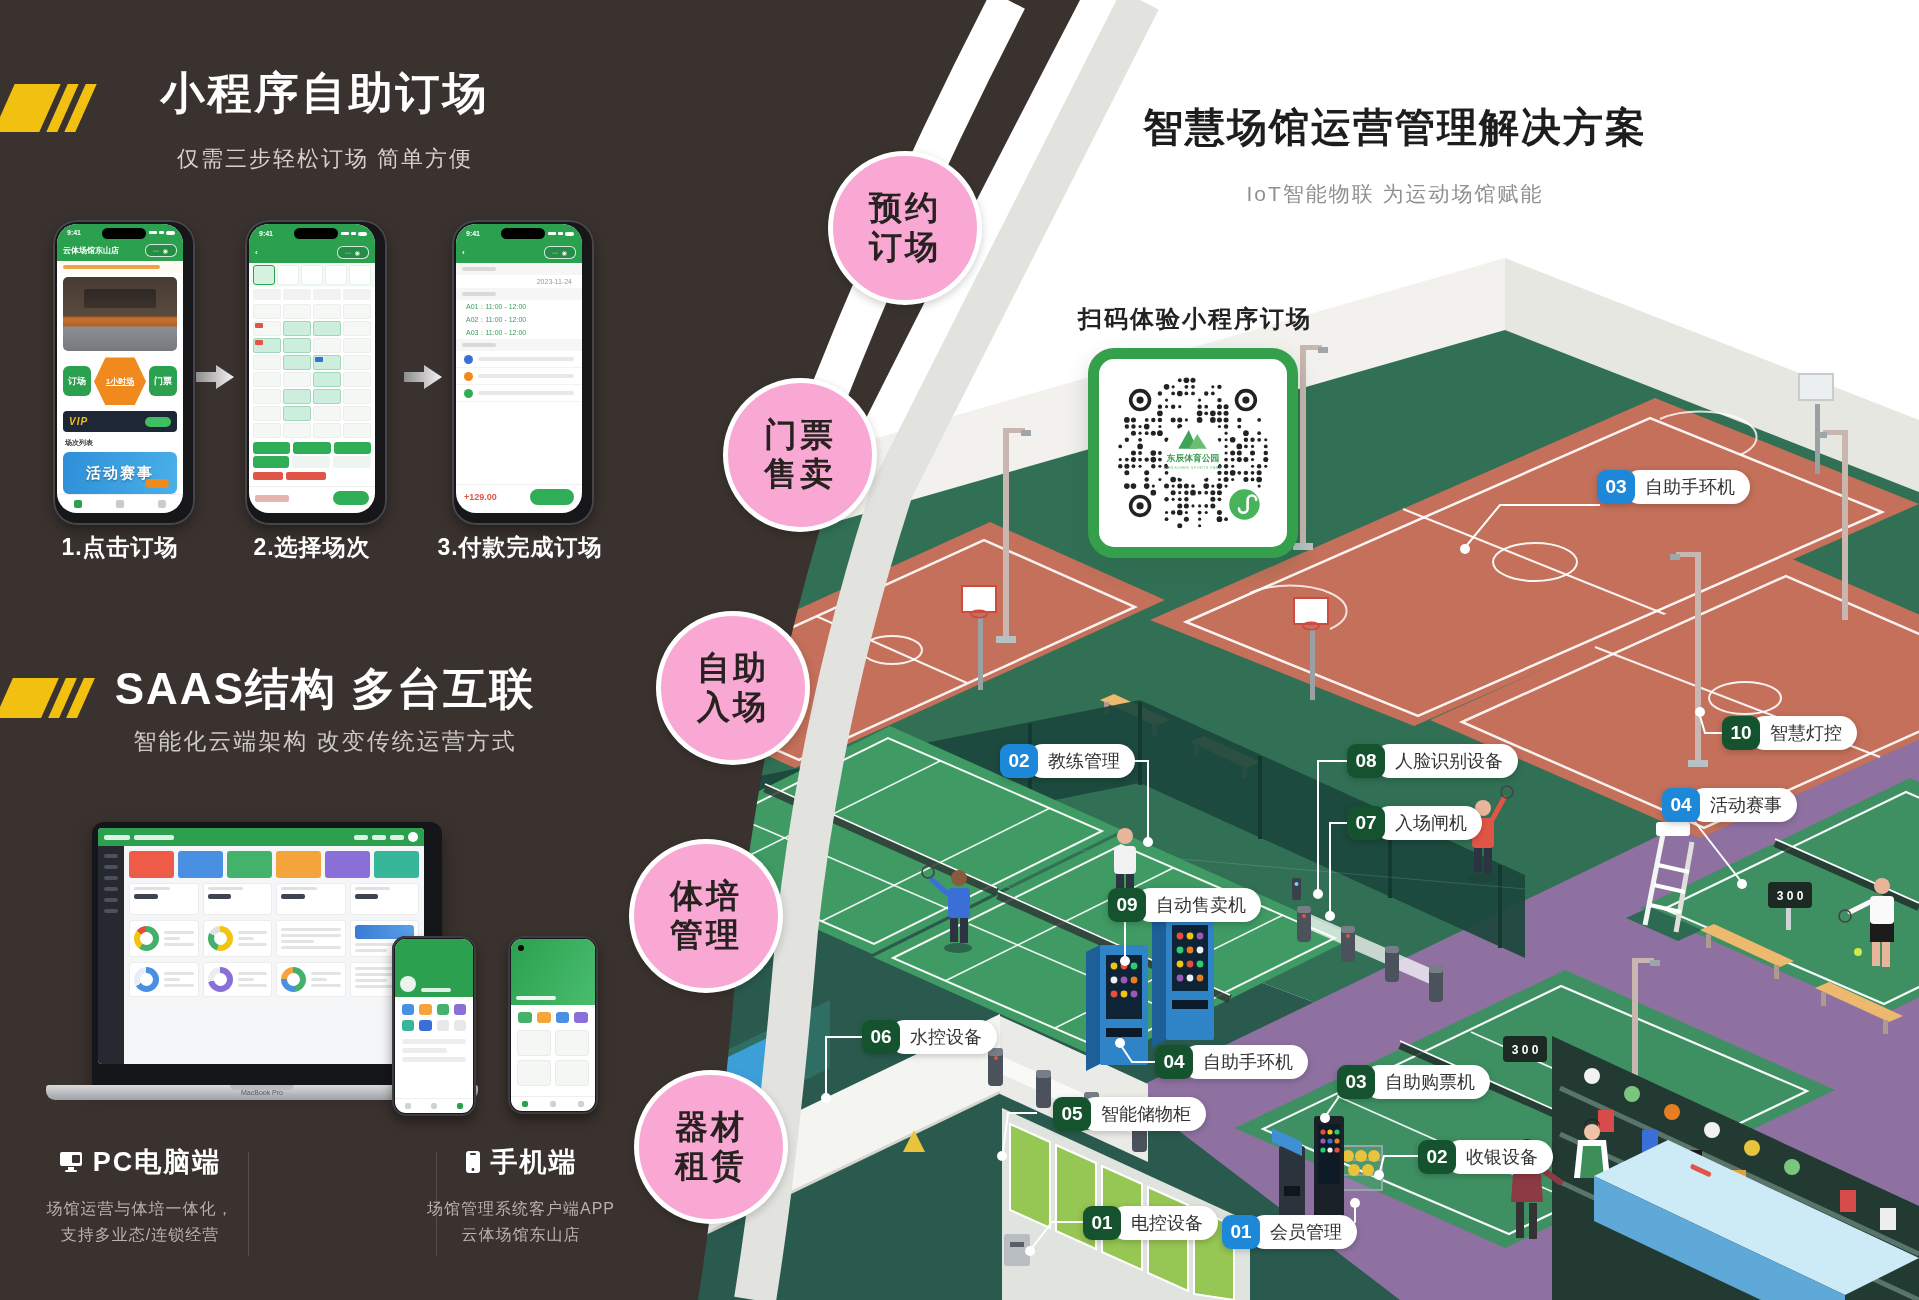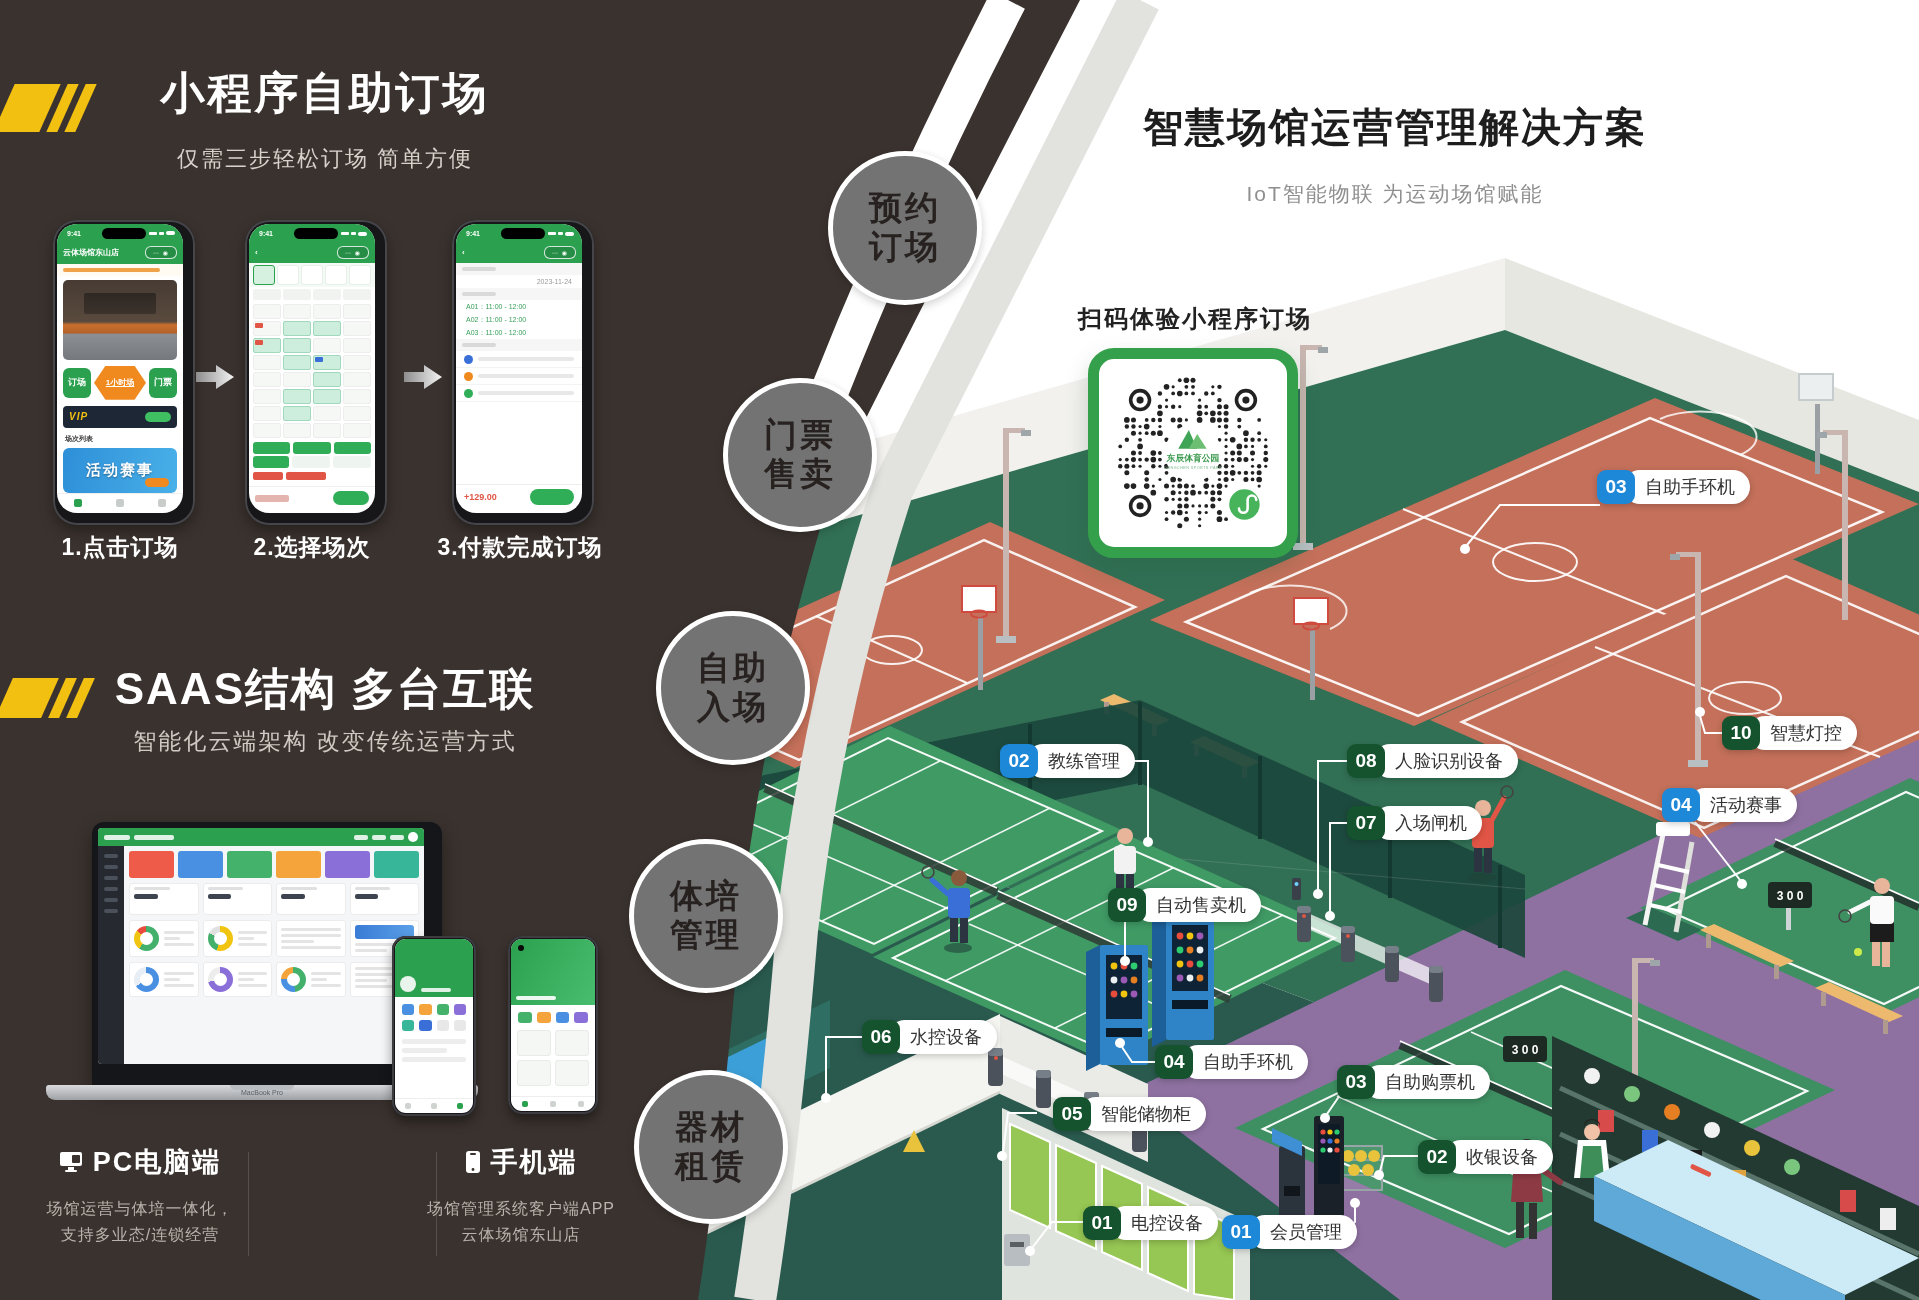--- a/index.html
+++ b/index.html
@@ -39,21 +39,21 @@
   .notice{height:13px;background:#fffbf2;display:flex;align-items:center;padding:0 6px;}
   .notice i{display:block;height:4px;border-radius:2px;background:#f0a24a;width:85%;}
   .photo{height:82px;margin:4px 6px 0;border-radius:5px;
          background:linear-gradient(180deg,#473b33 0%,#5a4a3e 52%,#c96f2e 56%,#b4622a 66%,#8b8e92 68%,#75787c 100%);
          position:relative;overflow:hidden;}
   .photo::after{content:"";position:absolute;left:18%;right:18%;top:16%;bottom:58%;
                 background:linear-gradient(#2e2723,#3c332c);border-radius:2px;}
   .btnrow{display:flex;align-items:center;gap:3px;margin:6px 6px 0;}
   .btnrow .gbtn{flex:1;height:30px;background:#2BA14F;border-radius:6px;color:#fff;font-size:9px;font-weight:700;
                 display:flex;align-items:center;justify-content:center;}
-  .btnrow .hex{width:52px;height:34px;background:#F08A1E;color:#fff;font-size:8px;font-weight:700;
+  .btnrow .hex{width:52px;height:48px;background:#F08A1E;color:#fff;font-size:8px;font-weight:700;
                display:flex;align-items:center;justify-content:center;
                clip-path:polygon(22% 0,78% 0,100% 50%,78% 100%,22% 100%,0 50%);text-decoration:underline;}
   .vipbar{height:23px;margin:6px 6px 0;background:#1d2735;border-radius:4px;display:flex;align-items:center;
           justify-content:space-between;padding:0 6px;}
   .vipbar .v{color:#F2C011;font-size:10px;font-weight:800;font-style:italic;letter-spacing:1px;}
   .vipbar .go{width:26px;height:10px;border-radius:5px;background:#3fbf62;}
   .listlab{margin:6px 8px 0;font-size:7px;font-weight:700;color:#3a3a3a;}
   .banner{height:46px;margin:4px 6px 0;border-radius:6px;background:linear-gradient(100deg,#2e8fd8,#49b0e8);
           display:flex;align-items:center;justify-content:center;color:#fff;font-size:15px;font-weight:800;
           letter-spacing:2px;text-shadow:0 1px 2px rgba(0,0,0,.35);position:relative;overflow:hidden;}
@@ -165,21 +165,21 @@
 
   
   .lbl{position:absolute;display:flex;height:34px;filter:drop-shadow(0 2px 3px rgba(0,0,0,.2));}
   .chip{width:38px;border-radius:9px;color:#fff;font-weight:800;font-size:19px;display:flex;
         align-items:center;justify-content:center;position:relative;z-index:2;}
   .chip.blue{background:#1E88D8;} .chip.green{background:#14532d;}
   .pill{background:#fff;border-radius:17px;margin-left:-12px;padding:0 15px 0 22px;display:flex;
         align-items:center;font-size:18px;color:#333;white-space:nowrap;z-index:1;}
 
   
-  .badge{position:absolute;width:144px;height:144px;border-radius:50%;background:#737373;
+  .badge{position:absolute;width:144px;height:144px;border-radius:50%;background:#f9a8d4;
          border:5px solid #fff;box-shadow:0 3px 8px rgba(0,0,0,.18);display:flex;flex-direction:column;
          align-items:center;justify-content:center;font-weight:800;font-size:33px;line-height:1.18;
          color:#272220;letter-spacing:3px;}
 </style>
 </head>
 <body>
 
 <div class="page">
 
 <svg class="scene" viewBox="0 0 1919 1300">

